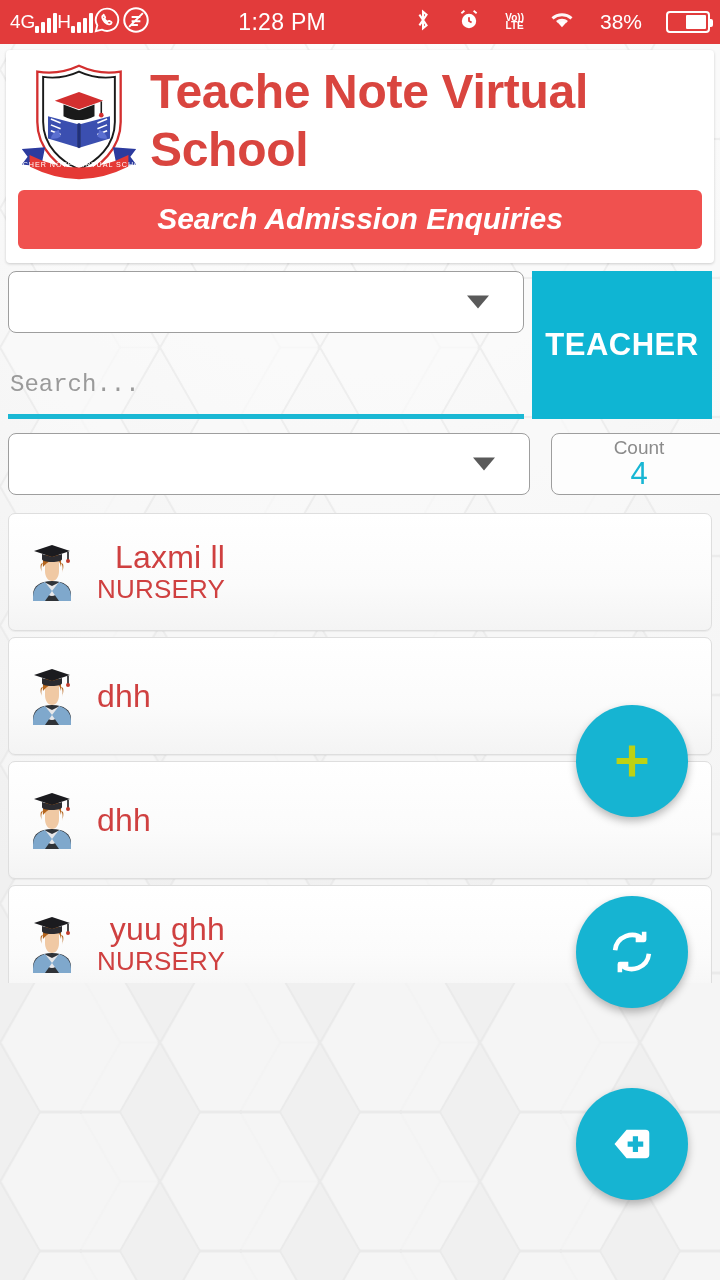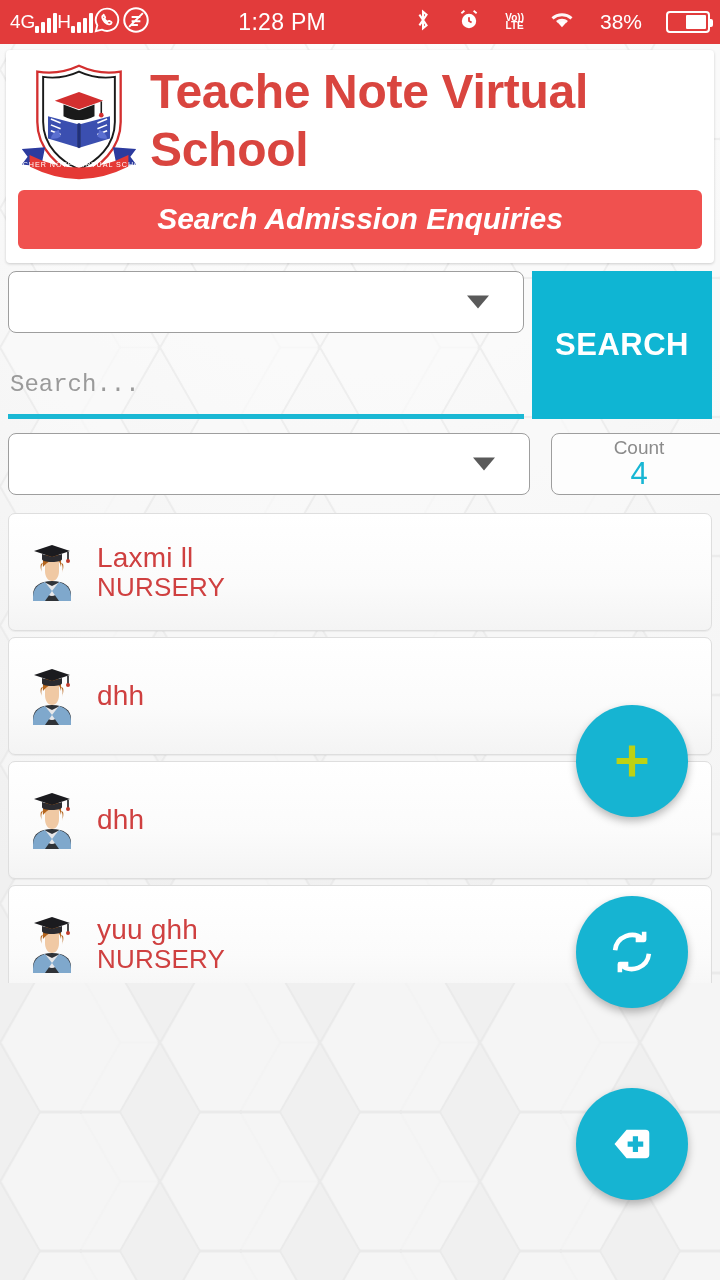--- a/index.html
+++ b/index.html
@@ -218,23 +218,24 @@
     height: 118px;
     display: flex;
     align-items: center;
     padding: 0 14px;
     box-shadow: 0 1px 1px rgba(0,0,0,.05);
   }
   .avatar { width: 58px; height: 62px; flex: 0 0 58px; margin-right: 16px; }
   .student-text { display: flex; flex-direction: column; justify-content: center; }
   .student-name {
     color: #cf4040;
-    font-size: 28px;
+    font-size: 32px;
     line-height: 1.08;
     letter-spacing: .2px;
+    text-align: right;
   }
   .student-class {
     color: #cf4040;
     font-size: 26px;
     line-height: 1.1;
     letter-spacing: .2px;
   }
   .student-class:empty { display: none; }
 
   
@@ -376,21 +377,21 @@
   <div id="row-top">
     <div id="left-fields">
       <div class="select-box">
         <span class="select-value"></span>
         <span class="chevron"></span>
       </div>
       <div id="search-field">
         <input id="search-input" type="text" placeholder="Search..." style="">
       </div>
     </div>
-    <button id="search-button">SEARCH</button>
+    <button id="search-button">TEACHER</button>
   </div>
 
   <div id="row-bottom">
     <div class="select-box">
       <span class="select-value"></span>
       <span class="chevron"></span>
     </div>
     <div id="count-box">
       <span id="count-label">Count</span>
       <span id="count-value">4</span>

